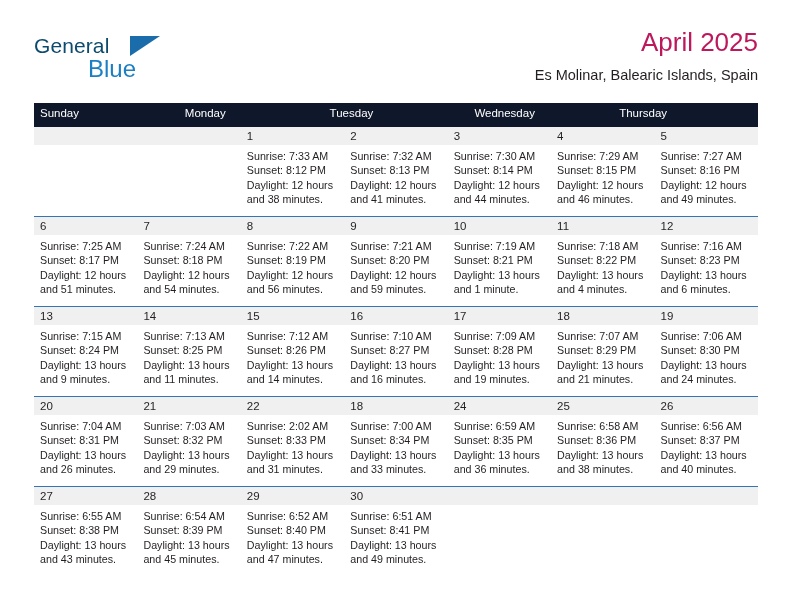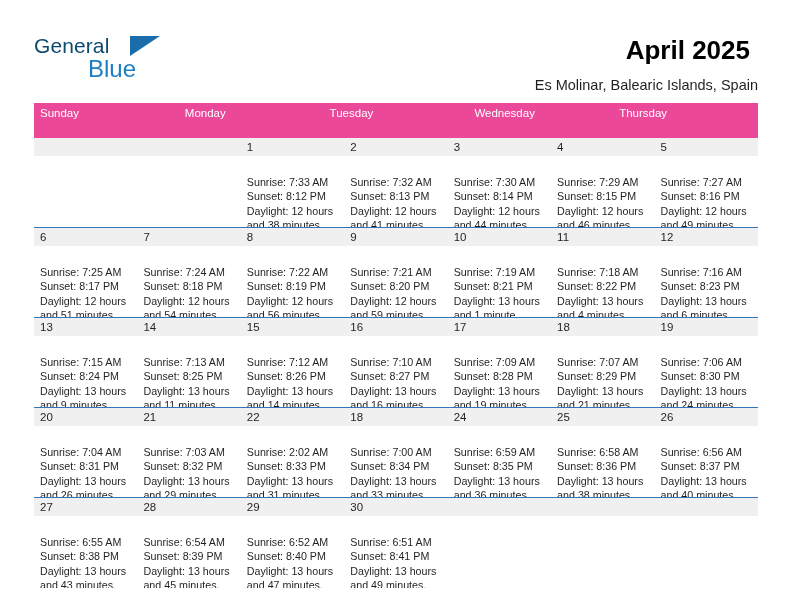--- a/index.html
+++ b/index.html
@@ -66,44 +66,44 @@
 
   .title-block {
     position: absolute;
     right: 0;
     top: 0;
     text-align: right;
   }
   .cal-title {
     font-size: 26px;
     line-height: 32px;
-    color: #000000;
-    font-weight: bold;
-    margin: 8px;
+    color: #be185d;
+    font-weight: normal;
+    margin: 0;
     font-family: "Liberation Sans", sans-serif;
   }
   .cal-subtitle {
     font-size: 14.5px;
     line-height: 22px;
     color: #231f20;
     margin: 6px 0 0 12px;
     font-family: "Liberation Sans", sans-serif;
   }
 
   
   .calendar {
     position: absolute;
     left: 34px;
     top: 103px;
     width: 724px;
   }
   .weekday-row {
     display: flex;
-    background: #ec4899;
-    height: 35px;
+    background: #0f172a;
+    height: 24px;
   }
   .weekday {
     flex: 1 1 0;
     color: #ffffff;
     font-size: 11.5px;
     line-height: 21px;
     padding-left: 6px;
     box-sizing: border-box;
     font-family: "Liberation Sans", sans-serif;
     white-space: nowrap;
@@ -134,21 +134,21 @@
   }
   .date-num {
     font-size: 11.5px;
     line-height: 18px;
     padding-left: 6px;
     color: #231f20;
     font-family: "Liberation Sans", sans-serif;
     display: block;
   }
   .day-body {
-    padding: 19px 6px 0 6px;
+    padding: 4px 6px 0 6px;
   }
   .day-body div {
     font-size: 10.7px;
     line-height: 14.4px;
     color: #231f20;
     font-family: "Liberation Sans", sans-serif;
     white-space: nowrap;
   }
 </style>
 </head>

